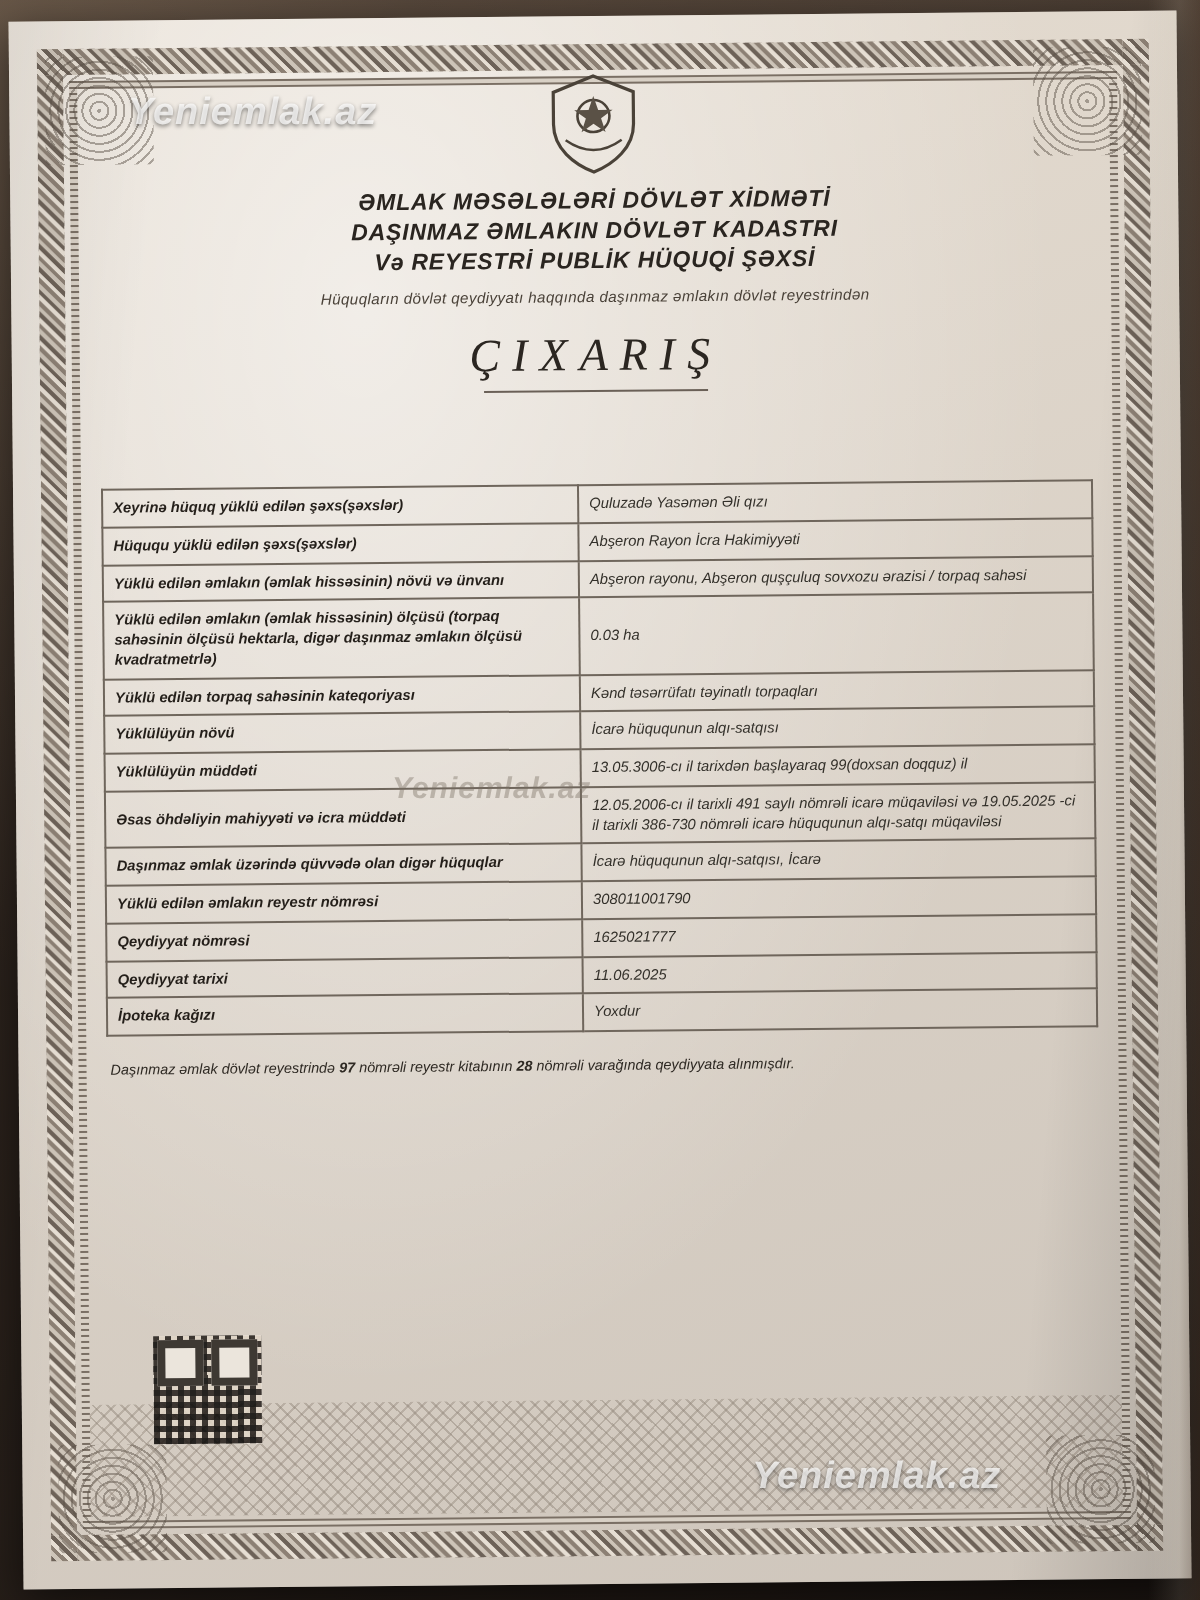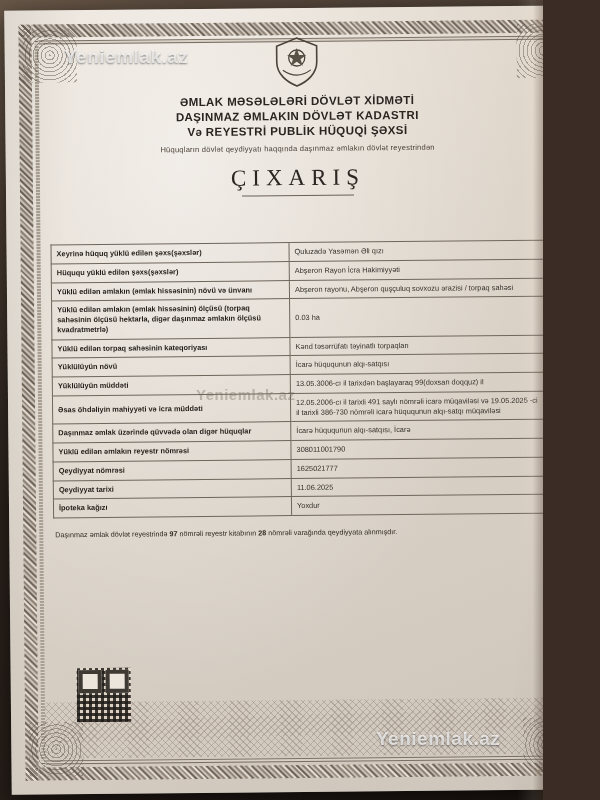--- a/index.html
+++ b/index.html
@@ -7,24 +7,25 @@
     padding: 0;
     background: #3b2d26;
     width: 600px;
     height: 800px;
     overflow: hidden;
     font-family: "Liberation Sans", sans-serif;
   }
 
   #stage {
     position: relative;
-    width: 543px;
+    width: 600px;
     height: 800px;
     background: #4a3a30;
     overflow: hidden;
+    font-style: italic;
   }
 
   
   #backdrop {
     position: absolute;
     inset: 0;
     background:
       linear-gradient(115deg, #6b5848 0%, #4e3e33 22%, #3a2d25 55%, #2e231d 100%);
   }
   #backdrop::after {

